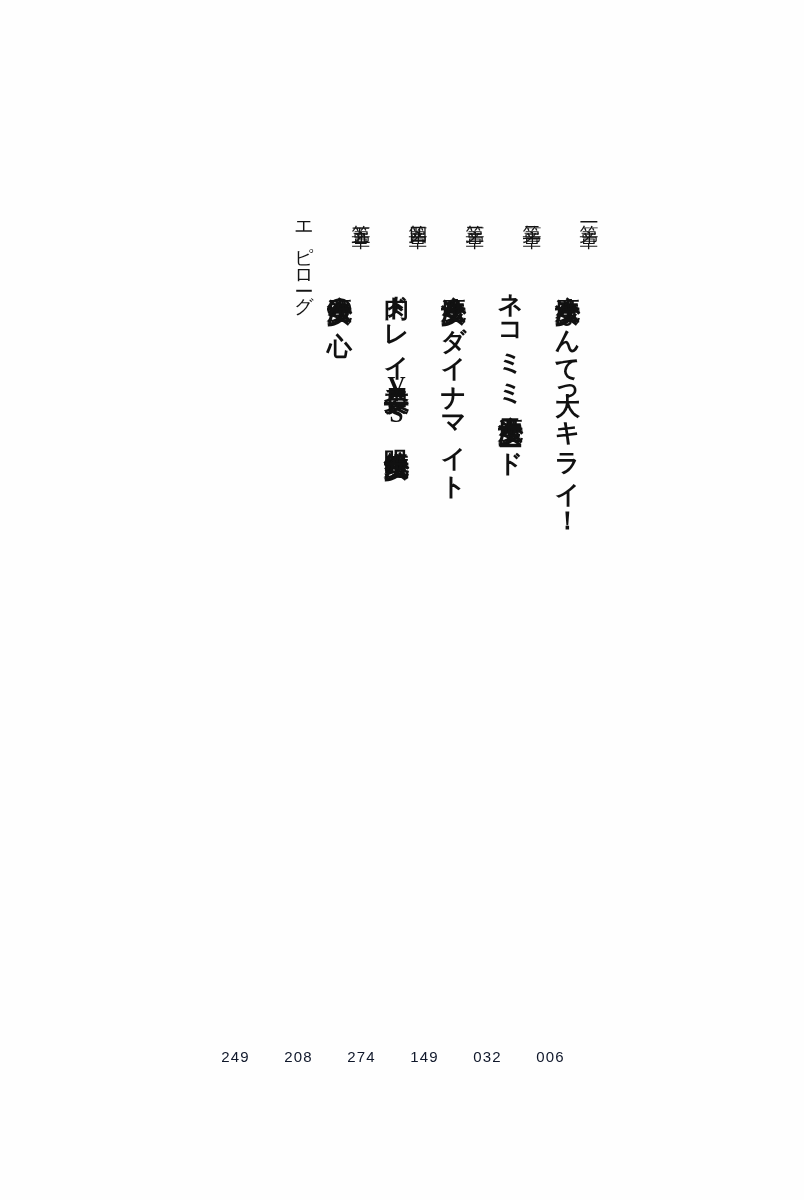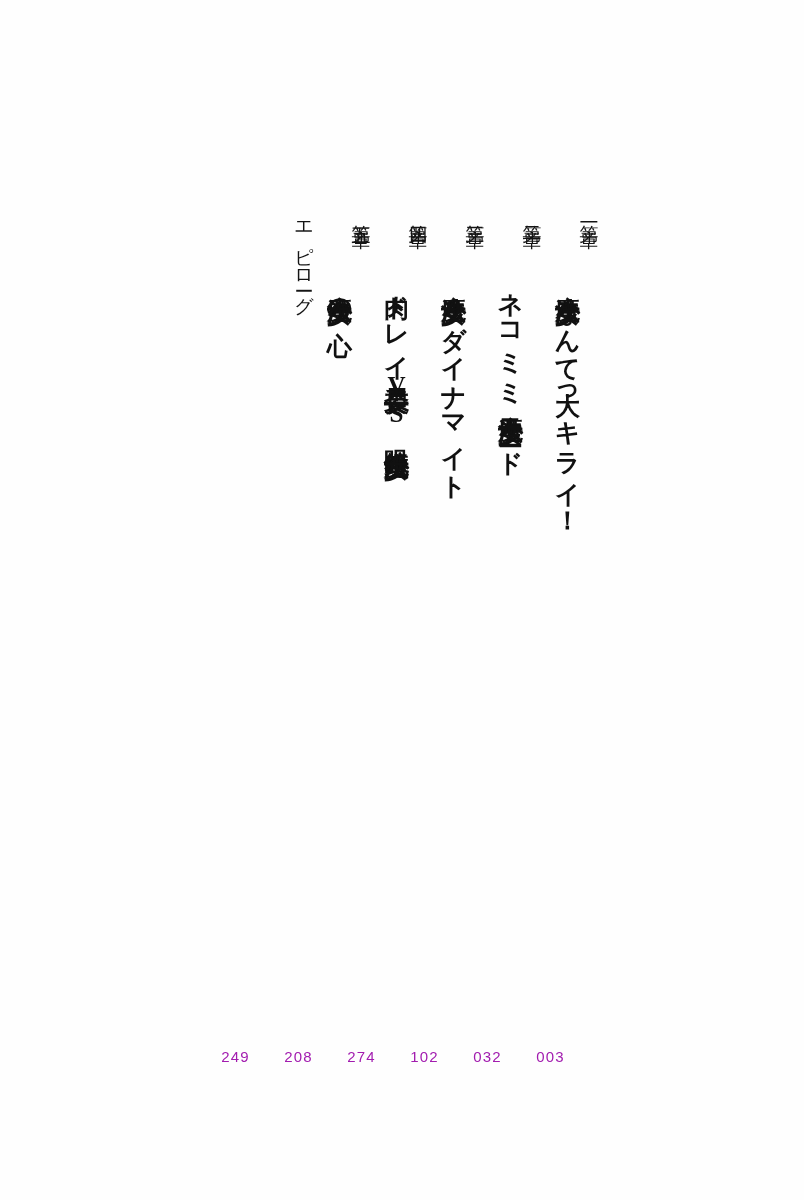--- a/index.html
+++ b/index.html
@@ -82,21 +82,21 @@
     justify-content: flex-start;
     padding-right: 222px;
     gap: 0;
   }
   .page-number {
     width: 63px;
     text-align: center;
     font-family: "Liberation Sans", "DejaVu Sans", sans-serif;
     font-size: 15px;
     letter-spacing: 1.2px;
-    color: #a21caf;
+    color: #0f172a;
   }
 </style>
 </head>
 <body>
 
 <div class="page">
 
   <div class="toc">
 
     <div class="toc-entry">
@@ -124,21 +124,21 @@
       <span class="chapter-title">魔法少女の心</span>
     </div>
 
     <div class="toc-entry epilogue">
       <span class="chapter-label">エピローグ</span>
     </div>
 
   </div>
 
   <div class="page-numbers">
-    <span class="page-number">003</span>
+    <span class="page-number">006</span>
     <span class="page-number">032</span>
-    <span class="page-number">102</span>
+    <span class="page-number">149</span>
     <span class="page-number">274</span>
     <span class="page-number">208</span>
     <span class="page-number">249</span>
   </div>
 
 </div>
 
 </body></html>

